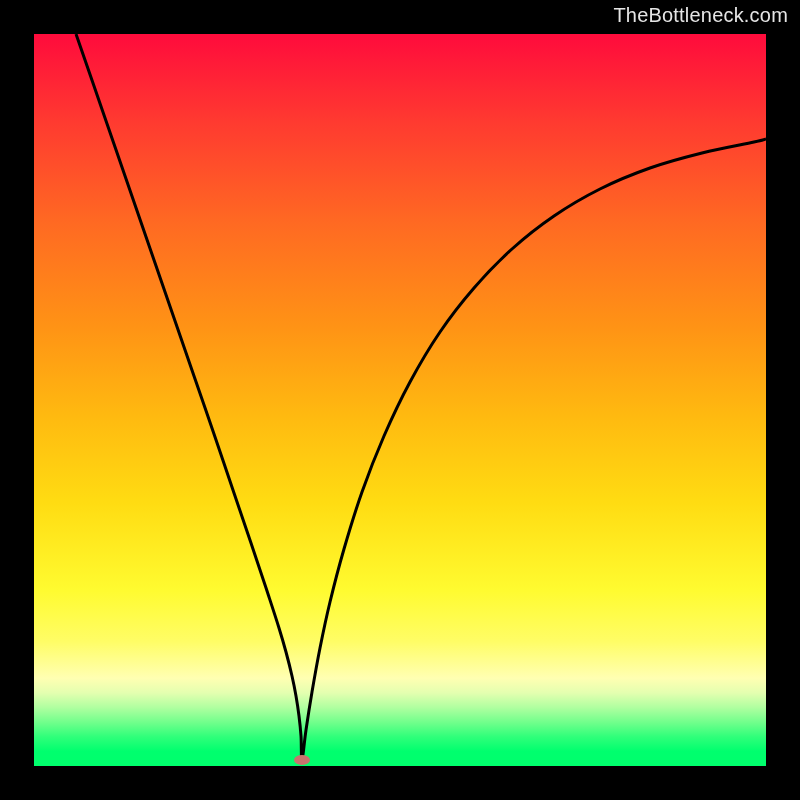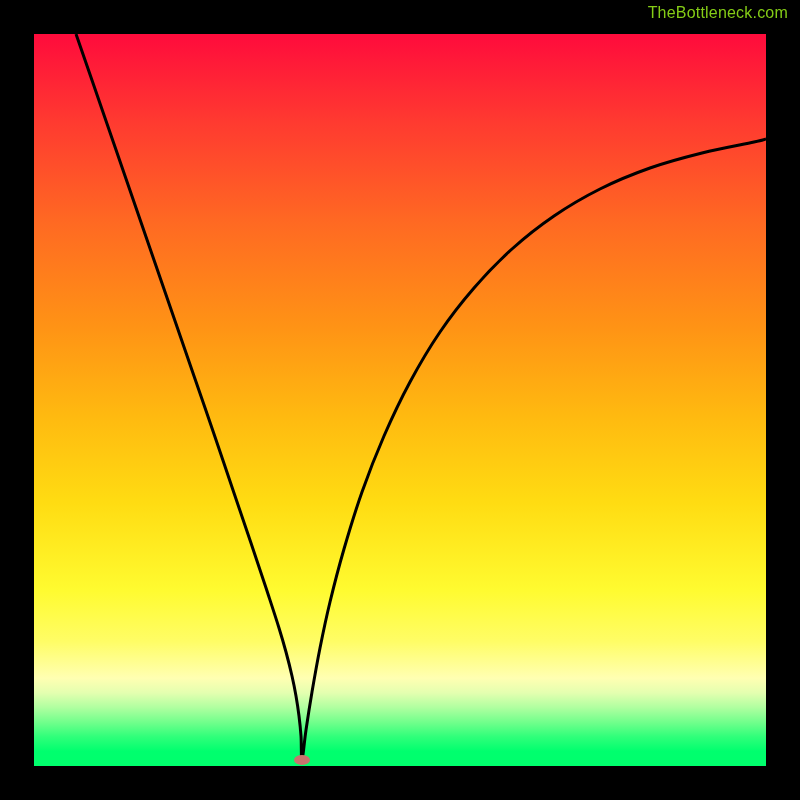--- a/index.html
+++ b/index.html
@@ -47,22 +47,22 @@
     position: absolute;
     top: 0;
     left: 0;
     width: 732px;
     height: 732px;
   }
   .watermark {
     position: absolute;
     top: 4px;
     right: 12px;
-    color: #84cc16;
-    font-size: 16px;
+    color: #e5e5e5;
+    font-size: 20px;
     letter-spacing: 0.2px;
     font-weight: 500;
   }
 </style>
 </head>
 <body>
 
 <div class="frame">
   <div class="plot-area">
     <svg class="curve-svg" viewBox="0 0 732 732" preserveAspectRatio="none">

